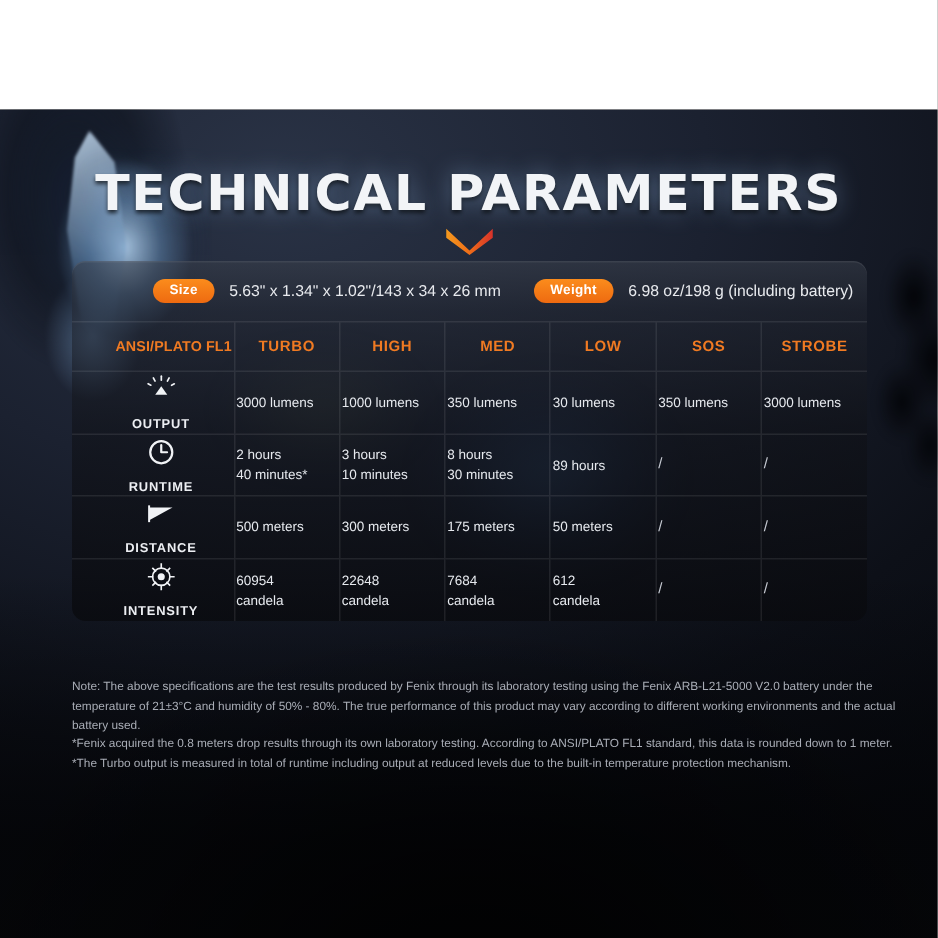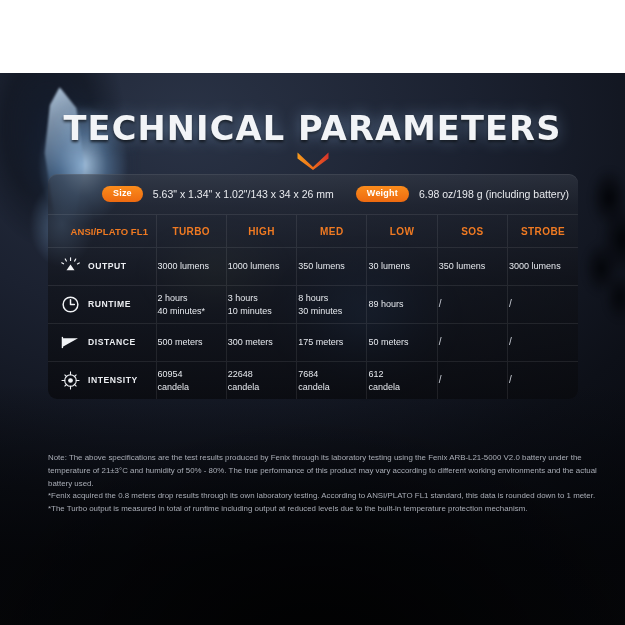--- a/index.html
+++ b/index.html
@@ -178,35 +178,35 @@
   thead th {
     height: 30px;
     color: #f07a22;
     font-size: 10px;
     font-weight: 700;
     letter-spacing: .4px;
   }
   thead th.hdr-label {
     color: #f07a22;
     padding-left: 16px;
-    text-align: center;
+    text-align: right;
     font-size: 9.5px;
     letter-spacing: .1px;
   }
 
   td.rowlabel {
     text-align: left;
     padding-left: 12px;
     color: #eceef2;
     font-size: 8.6px;
     font-weight: 700;
     letter-spacing: .55px;
     height: 35px;
   }
-  .rl-inner { display: flex; align-items: center; gap: 7px; }
+  .rl-inner { display: flex; align-items: center; gap: 7px; flex-direction: column; }
   .rl-icon { flex: none; width: 21px; height: 21px; display: block; }
   .rl-text { line-height: 1.25; }
 
   td.val {
     color: #e6e9ee;
     font-size: 9px;
     line-height: 1.42;
     padding: 4px 1px;
   }
   td.val.slash { color: #c8ccd4; font-size: 10px; }

